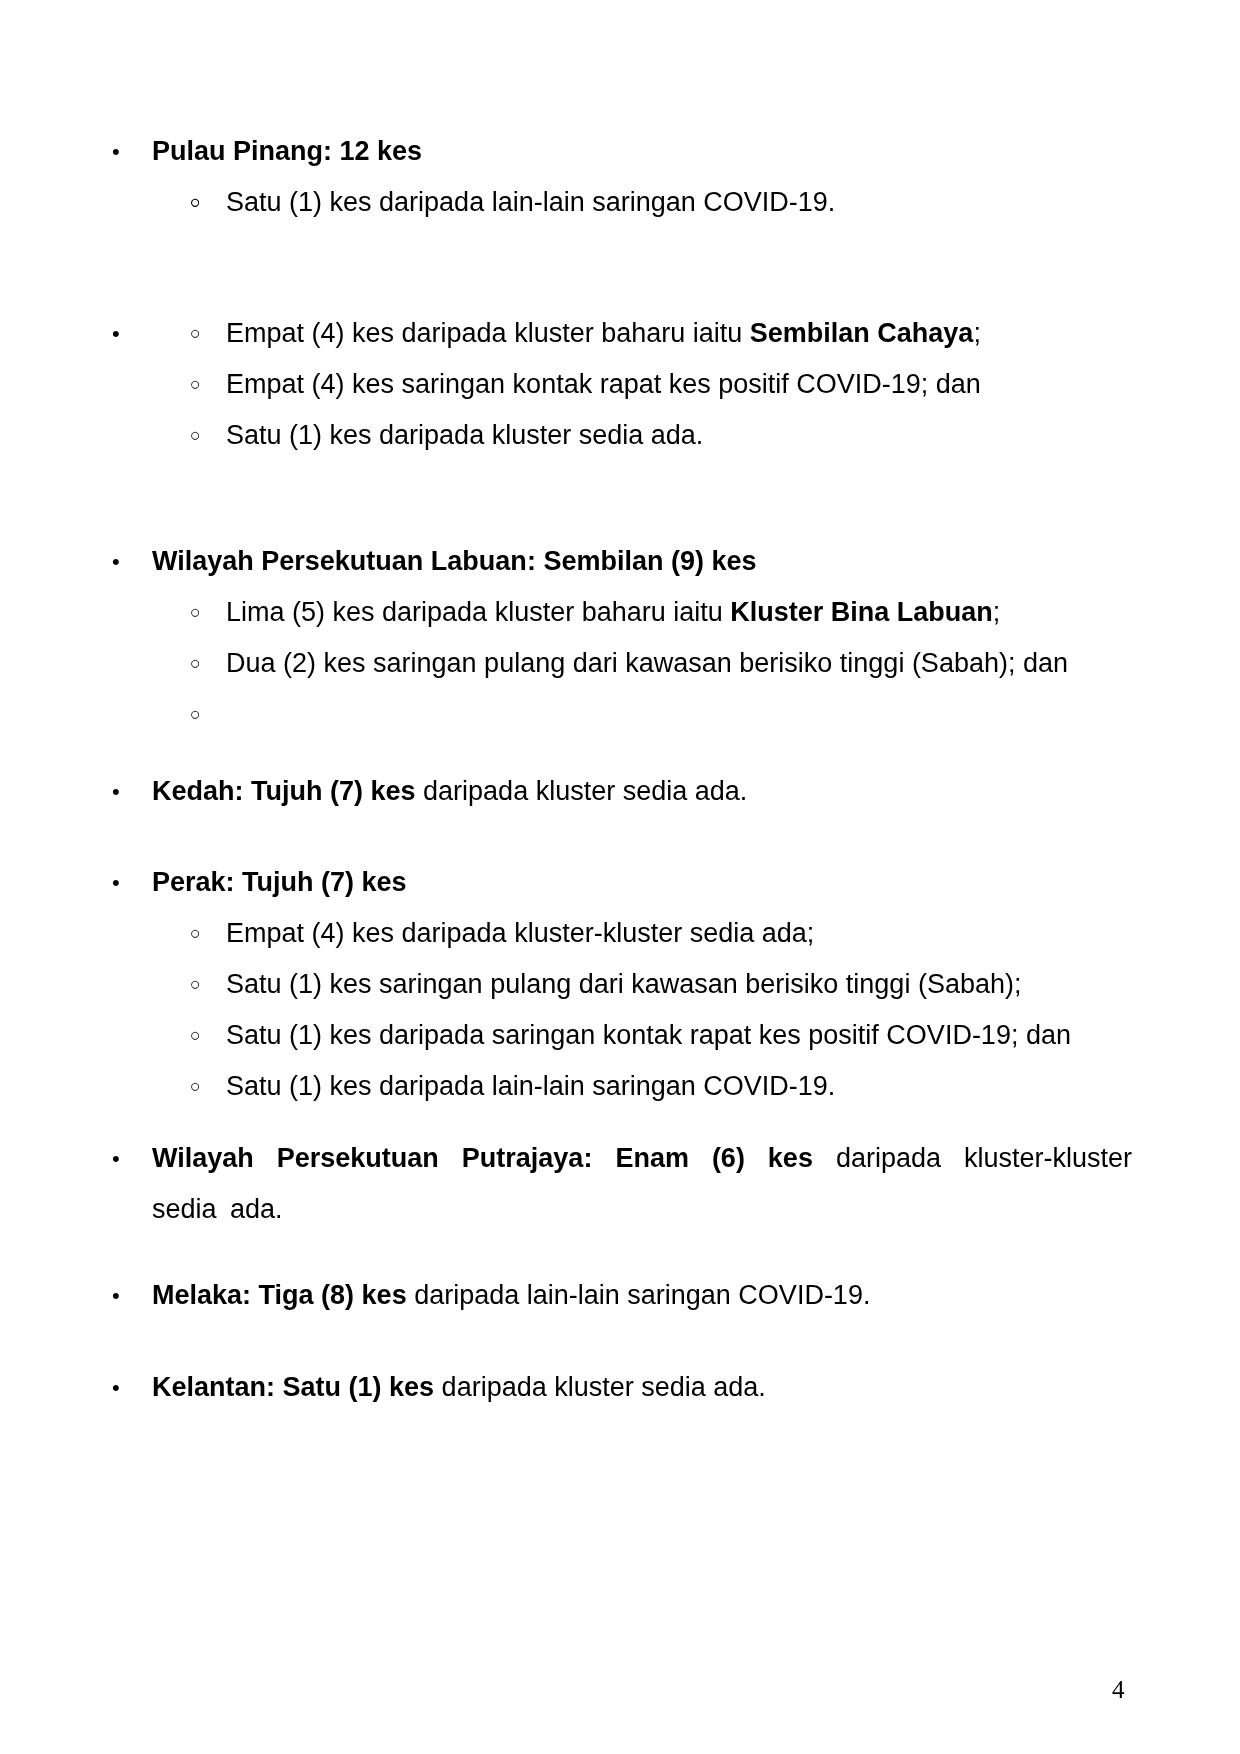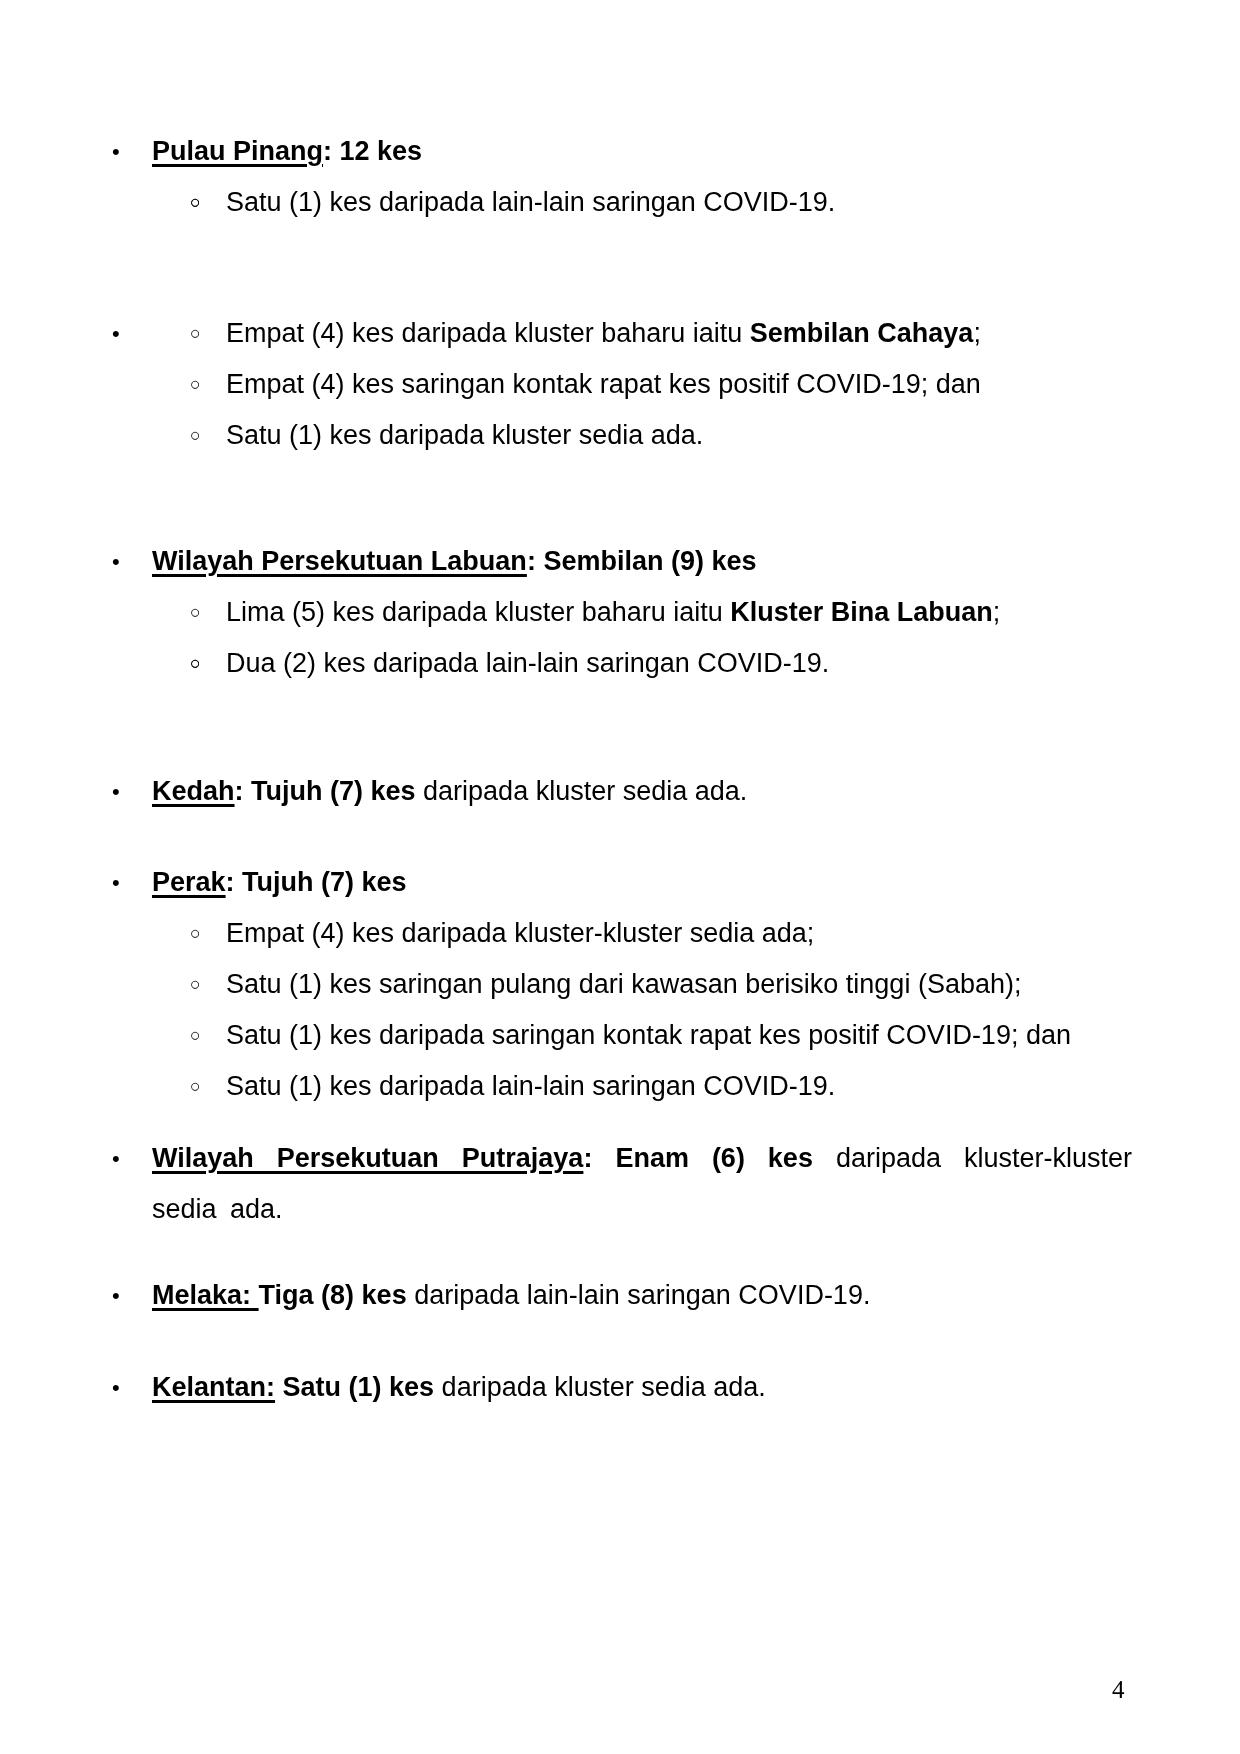--- a/index.html
+++ b/index.html
@@ -34,21 +34,20 @@
       top: 0;
       width: 38px;
       font-size: 22px;
     }
     .item .main {
       margin-left: 40px;
       text-align: justify;
     }
     .state {
       font-weight: bold;
-      text-decoration: underline;
       text-decoration-thickness: 3px;
       text-underline-offset: 4px;
     }
     .b { font-weight: bold; }
     .subs {
       list-style: none;
       margin: 0;
       padding: 0;
     }
     .subs li {
@@ -91,22 +90,22 @@
       <li><span class="circ">○</span><span>Empat (4) kes saringan kontak rapat kes positif COVID-19; dan</span></li>
       <li><span class="circ">○</span><span>Satu (1) kes daripada kluster sedia ada.</span></li>
     </ul>
   </div>
 
   <div class="item" style="top:536px">
     <span class="bullet">•</span>
     <div class="main"><span class="state">Wilayah Persekutuan Labuan</span><span class="b">: </span><span class="b">Sembilan (9) kes</span></div>
     <ul class="subs">
       <li><span class="circ">○</span><span>Lima (5) kes daripada kluster baharu iaitu </span><span class="b">Kluster Bina Labuan</span><span>;</span></li>
+      <li><span class="circ">○</span><span>Dua (2) kes saringan pulang dari kawasan berisiko tinggi (Sabah); dan</span></li>
       <li><span class="circ">○</span></li>
-      <li><span class="circ">○</span><span>Dua (2) kes daripada lain-lain saringan COVID-19.</span></li>
     </ul>
   </div>
 
   <div class="item" style="top:766px">
     <span class="bullet">•</span>
     <div class="main"><span class="state">Kedah</span><span class="b">: </span><span class="b">Tujuh (7) kes</span><span> daripada kluster sedia ada.</span></div>
   </div>
 
   <div class="item" style="top:857px">
     <span class="bullet">•</span>

